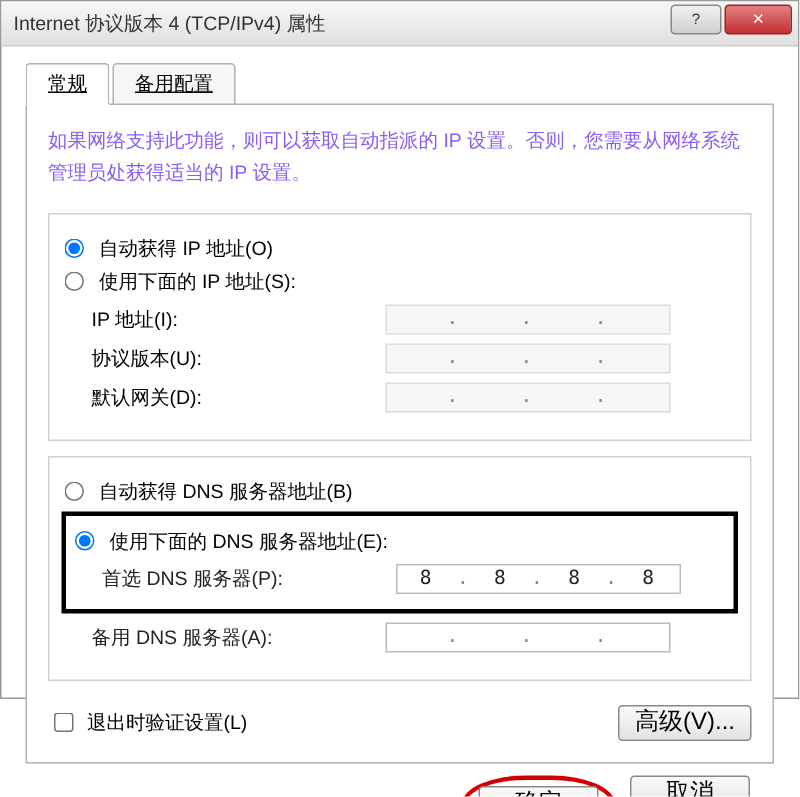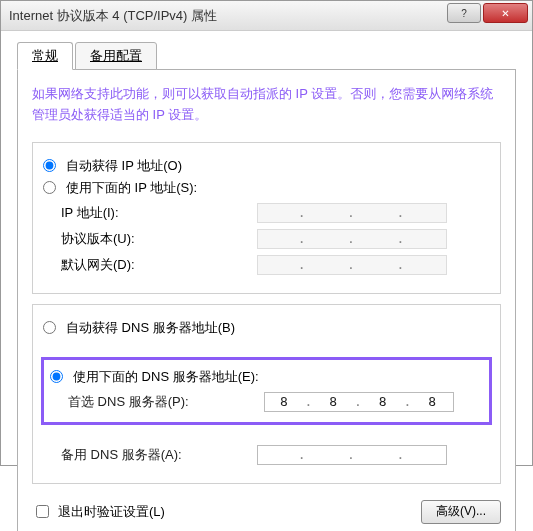--- a/index.html
+++ b/index.html
@@ -131,44 +131,44 @@
     justify-content: space-evenly;
     font-family: Consolas, monospace;
     font-size: 13px;
     letter-spacing: 2px;
     background: #fff;
     color: #222;
   }
   .ip-box.disabled { background: #f6f6f6; color: #aaa; border-color: #ddd; }
   .ip-box .dot { color: #888; }
   .red-highlight {
-    border: 3px solid #8b5cf6;
+    border: 3px solid #000000;
     padding: 4px 6px;
-    margin: 20px -2px;
+    margin: 4px -2px;
   }
   .check-row {
     display: flex;
     align-items: center;
     gap: 6px;
     font-size: 13px;
     margin-top: 6px;
   }
   .bottom-row {
     display: flex;
     justify-content: flex-end;
     align-items: center;
     margin-top: 6px;
   }
   .btn {
     min-width: 80px;
     height: 24px;
     border: 1px solid #888;
     border-radius: 3px;
     background: linear-gradient(#fafafa,#e2e2e2);
-    font-size: 12px;
+    font-size: 16px;
     display: inline-flex;
     align-items: center;
     justify-content: center;
     padding: 0 10px;
   }
   .dialog-buttons {
     display: flex;
     justify-content: flex-end;
     gap: 10px;
     padding: 8px 16px 0 16px;

